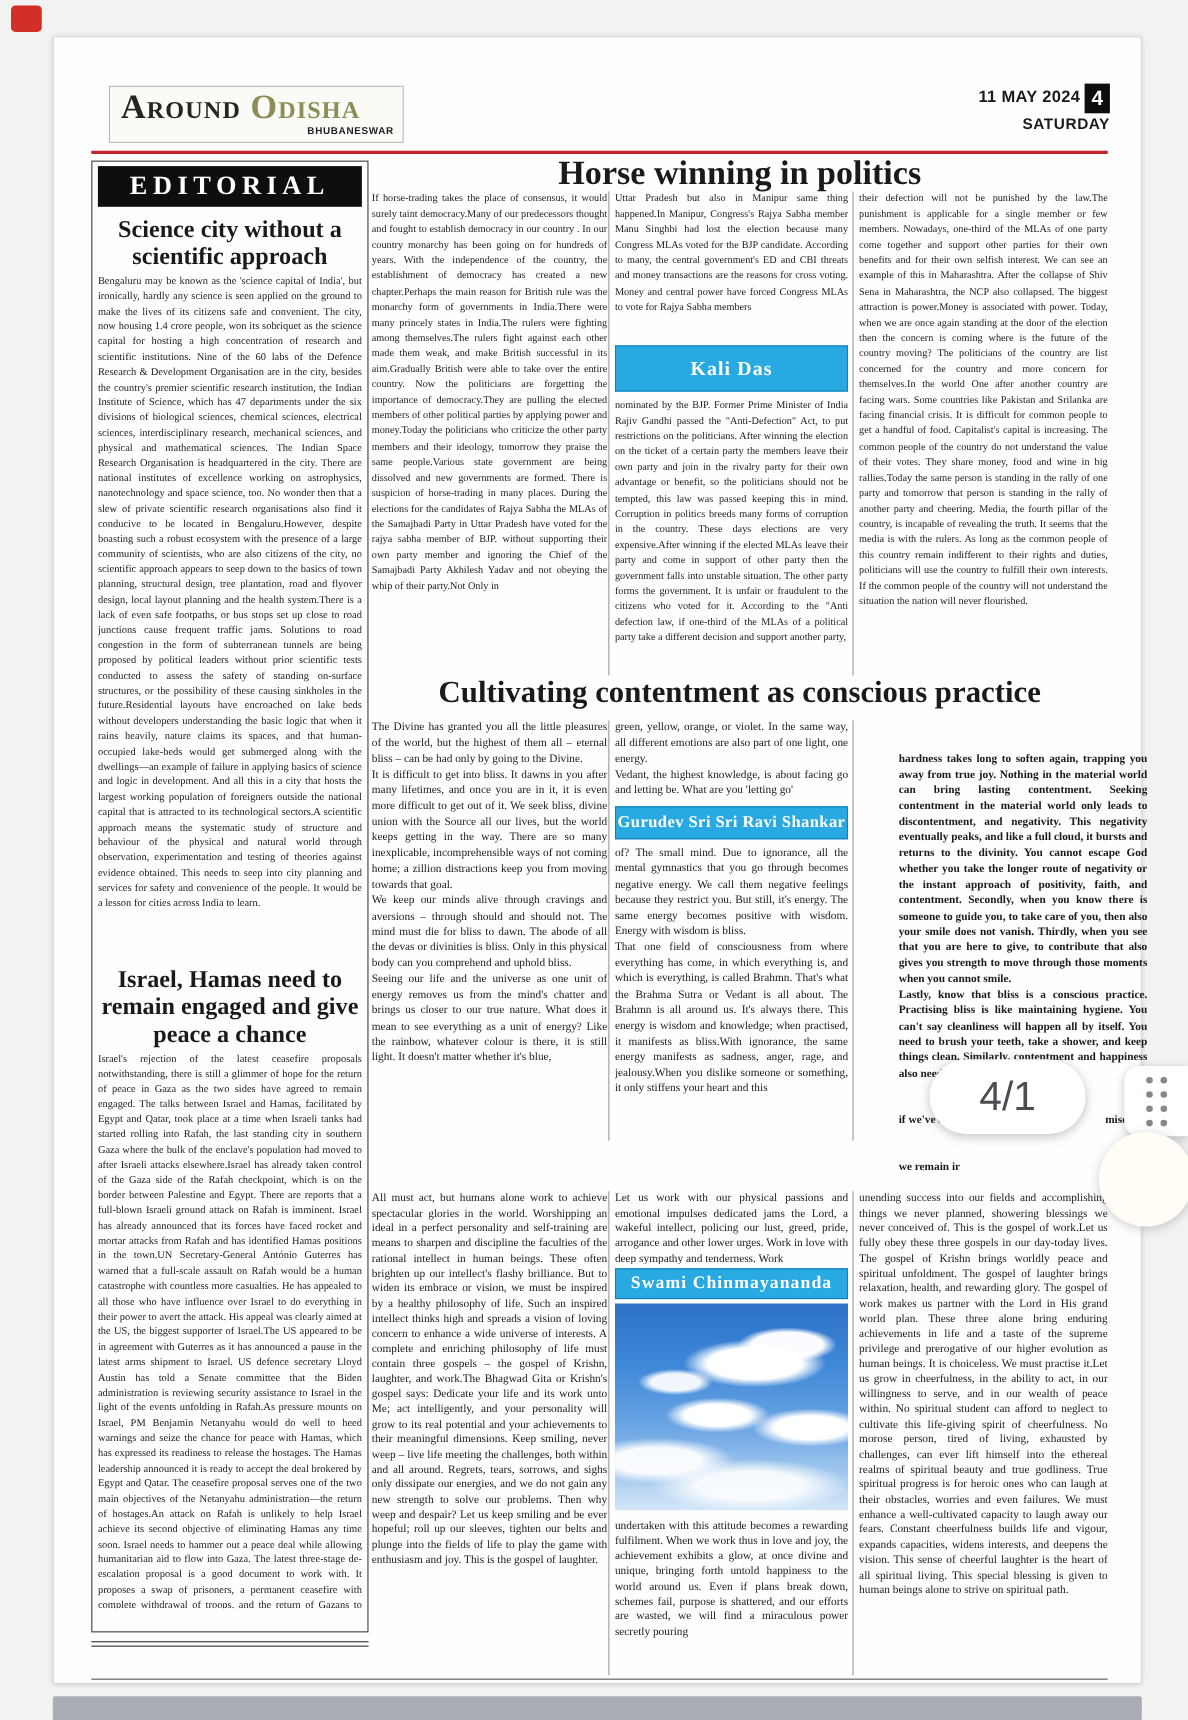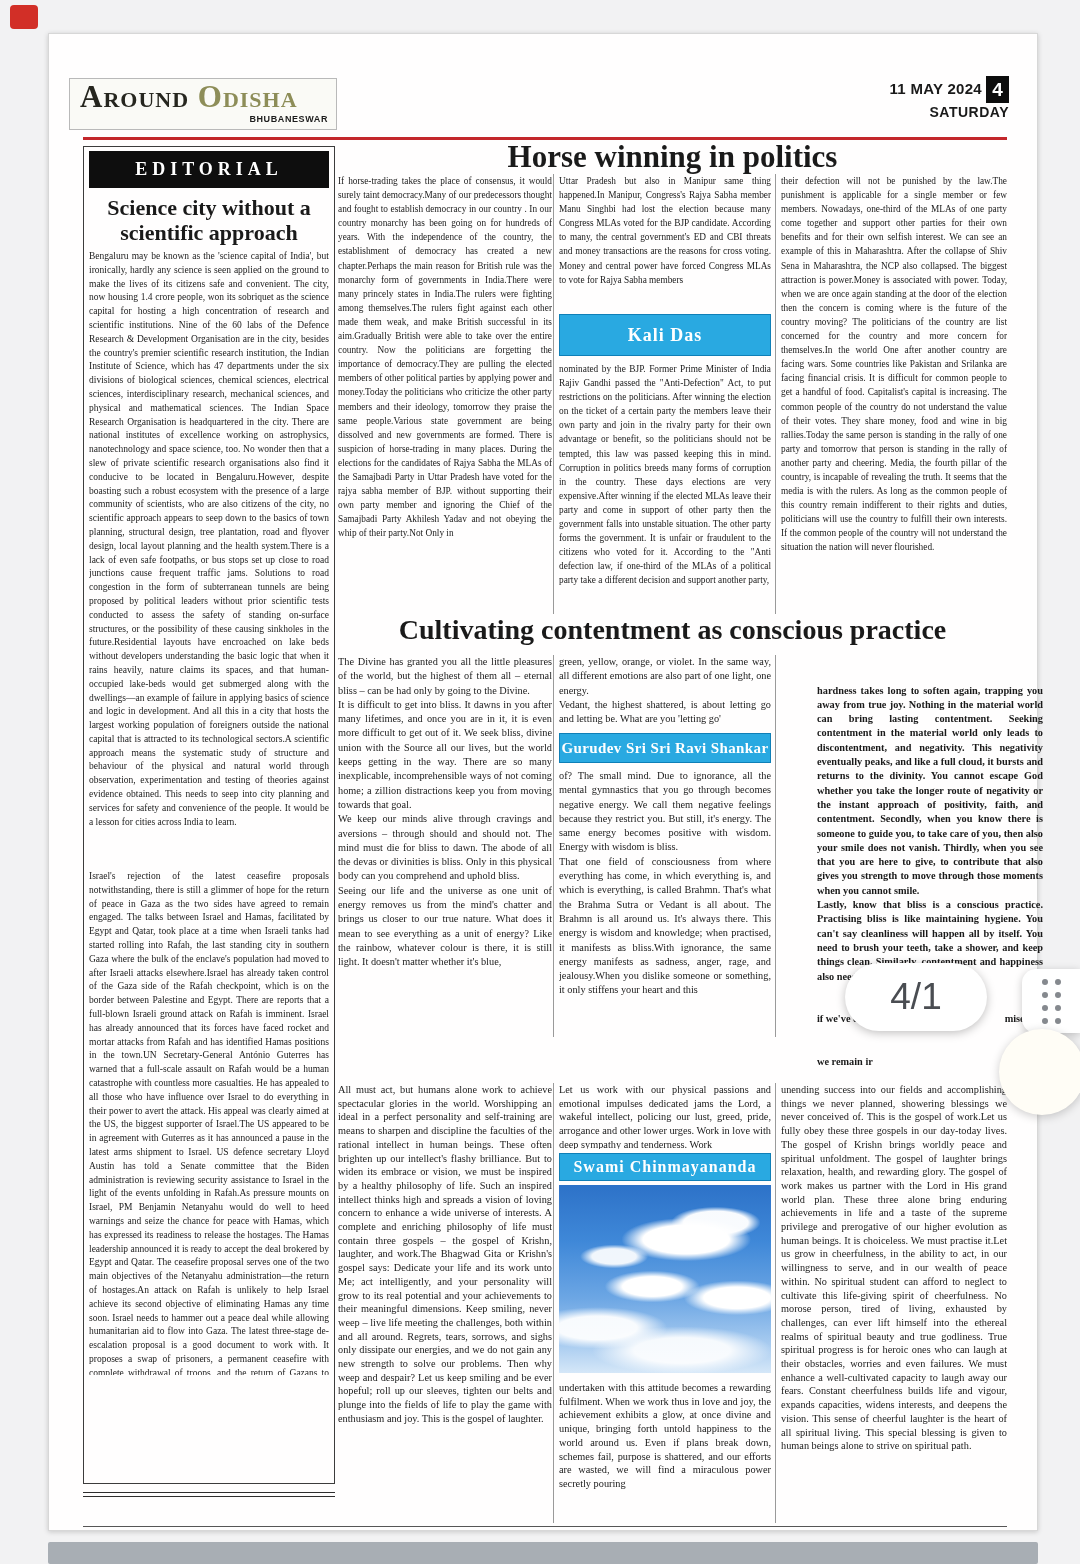--- a/index.html
+++ b/index.html
@@ -5,40 +5,40 @@
   * { margin:0; padding:0; box-sizing:border-box; }
   html,body { width:1080px; height:1564px; }
   body { background:#f2f2f3; font-family:"Liberation Serif", serif; color:#1a1a1a; position:relative; overflow:hidden; }
 
   .badge { position:absolute; left:10px; top:5px; width:28px; height:24px; background:#d22f27; border-radius:4px; }
 
   .sheet { position:absolute; left:48px; top:33px; width:990px; height:1498px;
            background:#fffefe; border:1px solid #d7d7d7; box-shadow:0 1px 5px rgba(0,0,0,.18); }
 
   
-  .logo-box { position:absolute; left:20px; top:44px; width:268px; height:52px;
+  .logo-box { position:absolute; left:50px; top:44px; width:268px; height:52px;
               border:1px solid #b9b9b9; background:#fafaf6; padding:2px 8px 2px 10px; }
   .logo-line { font-variant:small-caps; font-weight:bold; font-size:31px; line-height:32px; letter-spacing:1px; }
   .logo-primary { color:#26261f; }
   .logo-secondary { color:#8d8d58; }
   .logo-city { font-family:"Liberation Sans", sans-serif; font-weight:bold; font-size:9px;
                letter-spacing:.6px; text-align:right; color:#1c1c1c; margin-top:1px; }
   .date-block { position:absolute; right:28px; top:42px; text-align:right;
                 font-family:"Liberation Sans", sans-serif; }
   .date-row { display:flex; align-items:flex-start; justify-content:flex-end; gap:4px; }
   .date-text { font-weight:bold; font-size:15px; line-height:26px; letter-spacing:.3px; }
   .page-num { width:23px; height:27px; background:#0d0d0d; color:#fff; font-weight:bold;
               font-size:19px; display:flex; align-items:center; justify-content:center; }
   .day-text { font-weight:bold; font-size:14px; letter-spacing:.5px; margin-top:1px; }
   .red-rule { position:absolute; left:34px; top:103px; width:924px; height:3px; background:#c3272b; }
 
   
   .ed-box { position:absolute; left:34px; top:112px; width:252px; height:1338px;
             border:1px solid #3c3c3c; padding:4px 5px; overflow:hidden; }
-  .ed-banner { height:37px; background:#0e0e0e; color:#fff; font-weight:bold; font-size:18px;
+  .ed-banner { height:37px; background:#0e0e0e; color:#fff; font-weight:bold; font-size:24px;
                letter-spacing:5px; display:flex; align-items:center; justify-content:center; }
   .ed-title { font-weight:bold; font-size:22px; line-height:25px; text-align:center; margin:7px 2px 5px; }
   .ed-body { text-align:justify; font-size:9.5px; line-height:13.8px; white-space:pre-wrap; overflow:hidden; }
   .ed-body1 { height:620px; }
   .ed-body2 { height:505px; }
   .dbl-rule { position:absolute; left:34px; top:1458px; width:252px; height:5px;
               border-top:1px solid #2e2e2e; border-bottom:1px solid #2e2e2e; }
 
   
   .sec-title { position:absolute; left:289px; width:669px; text-align:center; font-weight:bold; }
@@ -135,20 +135,21 @@
       <span class="page-num">4</span>
     </div>
     <div class="day-text">SATURDAY</div>
   </div>
   <div class="red-rule"></div>
 
   <div class="ed-box">
     <div class="ed-banner">EDITORIAL</div>
     <div class="ed-title">Science city without a scientific approach</div>
     <div class="ed-body ed-body1">Bengaluru may be known as the 'science capital of India', but ironically, hardly any science is seen applied on the ground to make the lives of its citizens safe and convenient. The city, now housing 1.4 crore people, won its sobriquet as the science capital for hosting a high concentration of research and scientific institutions. Nine of the 60 labs of the Defence Research &amp; Development Organisation are in the city, besides the country's premier scientific research institution, the Indian Institute of Science, which has 47 departments under the six divisions of biological sciences, chemical sciences, electrical sciences, interdisciplinary research, mechanical sciences, and physical and mathematical sciences. The Indian Space Research Organisation is headquartered in the city. There are national institutes of excellence working on astrophysics, nanotechnology and space science, too. No wonder then that a slew of private scientific research organisations also find it conducive to be located in Bengaluru.However, despite boasting such a robust ecosystem with the presence of a large community of scientists, who are also citizens of the city, no scientific approach appears to seep down to the basics of town planning, structural design, tree plantation, road and flyover design, local layout planning and the health system.There is a lack of even safe footpaths, or bus stops set up close to road junctions cause frequent traffic jams. Solutions to road congestion in the form of subterranean tunnels are being proposed by political leaders without prior scientific tests conducted to assess the safety of standing on-surface structures, or the possibility of these causing sinkholes in the future.Residential layouts have encroached on lake beds without developers understanding the basic logic that when it rains heavily, nature claims its spaces, and that human-occupied lake-beds would get submerged along with the dwellings—an example of failure in applying basics of science and logic in development. And all this in a city that hosts the largest working population of foreigners outside the national capital that is attracted to its technological sectors.A scientific approach means the systematic study of structure and behaviour of the physical and natural world through observation, experimentation and testing of theories against evidence obtained. This needs to seep into city planning and services for safety and convenience of the people. It would be a lesson for cities across India to learn.</div>
+    <div class="ed-title">Israel, Hamas need to remain engaged and give peace a chance</div>
     <div class="ed-body ed-body2">Israel's rejection of the latest ceasefire proposals notwithstanding, there is still a glimmer of hope for the return of peace in Gaza as the two sides have agreed to remain engaged. The talks between Israel and Hamas, facilitated by Egypt and Qatar, took place at a time when Israeli tanks had started rolling into Rafah, the last standing city in southern Gaza where the bulk of the enclave's population had moved to after Israeli attacks elsewhere.Israel has already taken control of the Gaza side of the Rafah checkpoint, which is on the border between Palestine and Egypt. There are reports that a full-blown Israeli ground attack on Rafah is imminent. Israel has already announced that its forces have faced rocket and mortar attacks from Rafah and has identified Hamas positions in the town.UN Secretary-General António Guterres has warned that a full-scale assault on Rafah would be a human catastrophe with countless more casualties. He has appealed to all those who have influence over Israel to do everything in their power to avert the attack. His appeal was clearly aimed at the US, the biggest supporter of Israel.The US appeared to be in agreement with Guterres as it has announced a pause in the latest arms shipment to Israel. US defence secretary Lloyd Austin has told a Senate committee that the Biden administration is reviewing security assistance to Israel in the light of the events unfolding in Rafah.As pressure mounts on Israel, PM Benjamin Netanyahu would do well to heed warnings and seize the chance for peace with Hamas, which has expressed its readiness to release the hostages. The Hamas leadership announced it is ready to accept the deal brokered by Egypt and Qatar. The ceasefire proposal serves one of the two main objectives of the Netanyahu administration—the return of hostages.An attack on Rafah is unlikely to help Israel achieve its second objective of eliminating Hamas any time soon. Israel needs to hammer out a peace deal while allowing humanitarian aid to flow into Gaza. The latest three-stage de-escalation proposal is a good document to work with. It proposes a swap of prisoners, a permanent ceasefire with complete withdrawal of troops, and the return of Gazans to their homes. Israel and Hamas need to take each other's concerns into account and agree to give peace a chance.</div>
   </div>
   <div class="dbl-rule"></div>
 
   <div class="sec-title h-title">Horse winning in politics</div>
   <div class="col h-col h-col1">If horse-trading takes the place of consensus, it would surely taint democracy.Many of our predecessors thought and fought to establish democracy in our country . In our country monarchy has been going on for hundreds of years. With the independence of the country, the establishment of democracy has created a new chapter.Perhaps the main reason for British rule was the monarchy form of governments in India.There were many princely states in India.The rulers were fighting among themselves.The rulers fight against each other made them weak, and make British successful in its aim.Gradually British were able to take over the entire country. Now the politicians are forgetting the importance of democracy.They are pulling the elected members of other political parties by applying power and money.Today the politicians who criticize the other party members and their ideology, tomorrow they praise the same people.Various state government are being dissolved and new governments are formed. There is suspicion of horse-trading in many places. During the elections for the candidates of Rajya Sabha the MLAs of the Samajbadi Party in Uttar Pradesh have voted for the rajya sabha member of BJP. without supporting their own party member and ignoring the Chief of the Samajbadi Party Akhilesh Yadav and not obeying the whip of their party.Not Only in</div>
   <div class="col h-col h-col2">
     <div class="h-c2a">Uttar Pradesh but also in Manipur same thing happened.In Manipur, Congress's Rajya Sabha member Manu Singhbi had lost the election because many Congress MLAs voted for the BJP candidate. According to many, the central government's ED and CBI threats and money transactions are the reasons for cross voting. Money and central power have forced Congress MLAs to vote for Rajya Sabha members</div>
     <div class="byline-box kali-box">Kali Das</div>
     <div class="h-c2b">nominated by the BJP. Former Prime Minister of India Rajiv Gandhi passed the "Anti-Defection" Act, to put restrictions on the politicians. After winning the election on the ticket of a certain party the members leave their own party and join in the rivalry party for their own advantage or benefit, so the politicians should not be tempted, this law was passed keeping this in mind. Corruption in politics breeds many forms of corruption in the country. These days elections are very expensive.After winning if the elected MLAs leave their party and come in support of other party then the government falls into unstable situation. The other party forms the government. It is unfair or fraudulent to the citizens who voted for it. According to the "Anti defection law, if one-third of the MLAs of a political party take a different decision and support another party,</div>
@@ -157,21 +158,21 @@
   <div class="vrule h-vr1"></div>
   <div class="vrule h-vr2"></div>
 
   <div class="sec-title c-title">Cultivating contentment as conscious practice</div>
   <div class="col c-col c-col1">The Divine has granted you all the little pleasures of the world, but the highest of them all – eternal bliss – can be had only by going to the Divine.
 It is difficult to get into bliss. It dawns in you after many lifetimes, and once you are in it, it is even more difficult to get out of it. We seek bliss, divine union with the Source all our lives, but the world keeps getting in the way. There are so many inexplicable, incomprehensible ways of not coming home; a zillion distractions keep you from moving towards that goal.
 We keep our minds alive through cravings and aversions – through should and should not. The mind must die for bliss to dawn. The abode of all the devas or divinities is bliss. Only in this physical body can you comprehend and uphold bliss.
 Seeing our life and the universe as one unit of energy removes us from the mind's chatter and brings us closer to our true nature. What does it mean to see everything as a unit of energy? Like the rainbow, whatever colour is there, it is still light. It doesn't matter whether it's blue,</div>
   <div class="col c-col c-col2">
     <div class="c-c2a">green, yellow, orange, or violet. In the same way, all different emotions are also part of one light, one energy.
-Vedant, the highest shattered, is about letting go and letting be. What are you 'letting go'</div>
+Vedant, the highest knowledge, is about facing go and letting be. What are you 'letting go'</div>
     <div class="byline-box guru-box">Gurudev Sri Sri Ravi Shankar</div>
     <div class="c-c2b">of? The small mind. Due to ignorance, all the mental gymnastics that you go through becomes negative energy. We call them negative feelings because they restrict you. But still, it's energy. The same energy becomes positive with wisdom. Energy with wisdom is bliss.
 That one field of consciousness from where everything has come, in which everything is, and which is everything, is called Brahmn. That's what the Brahma Sutra or Vedant is all about. The Brahmn is all around us. It's always there. This energy is wisdom and knowledge; when practised, it manifests as bliss.With ignorance, the same energy manifests as sadness, anger, rage, and jealousy.When you dislike someone or something, it only stiffens your heart and this</div>
   </div>
   <div class="col c-col c-col3">
     <div>hardness takes long to soften again, trapping you away from true joy. Nothing in the material world can bring lasting contentment. Seeking contentment in the material world only leads to discontentment, and negativity. This negativity eventually peaks, and like a full cloud, it bursts and returns to the divinity. You cannot escape God whether you take the longer route of negativity or the instant approach of positivity, faith, and contentment. Secondly, when you know there is someone to guide you, to take care of you, then also your smile does not vanish. Thirdly, when you see that you are here to give, to contribute that also gives you strength to move through those moments when you cannot smile.
 Lastly, know that bliss is a conscious practice. Practising bliss is like maintaining hygiene. You can't say cleanliness will happen all by itself. You need to brush your teeth, take a shower, and keep things clean. Similarly, contentment and happiness also need to be practised. But</div>
     <div class="frag-row">
       <span>if we've conditi</span>
       <span>miserabl</span>

